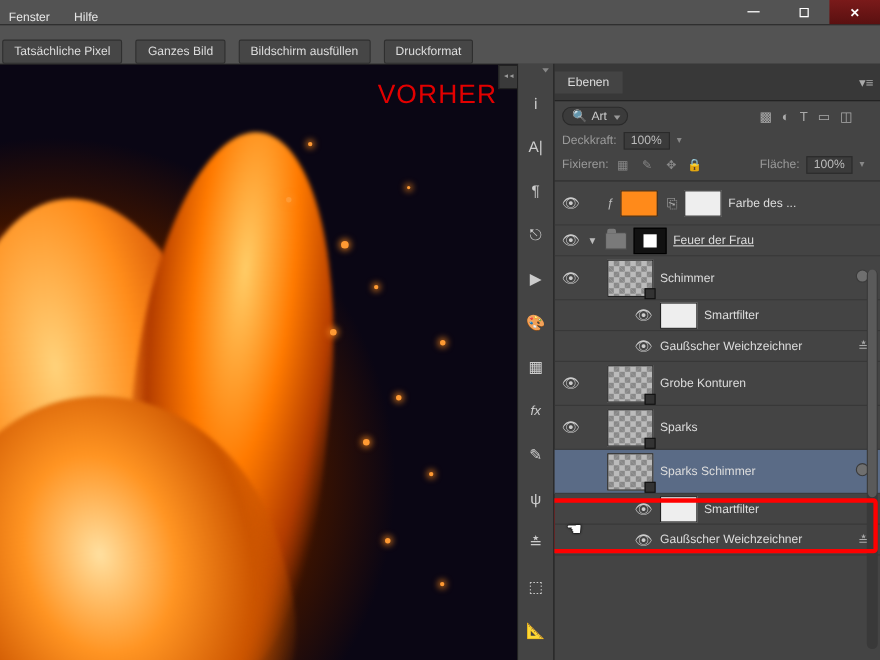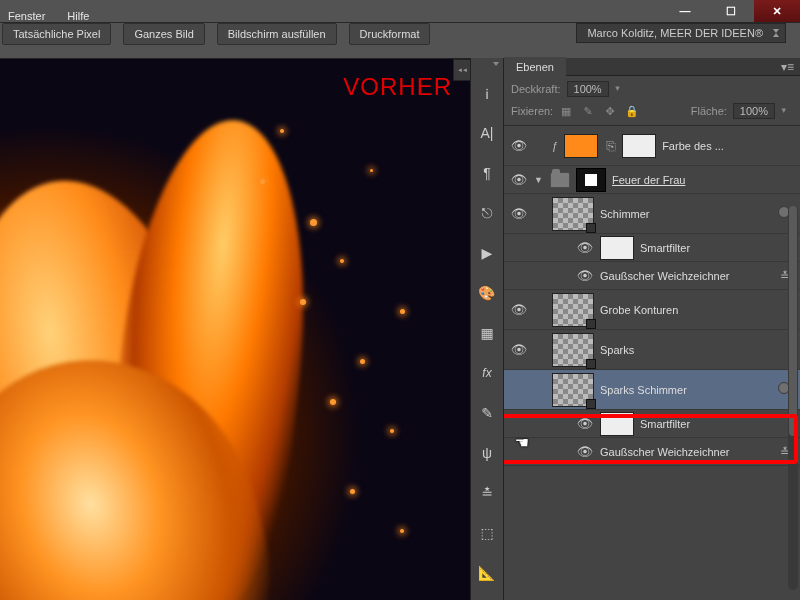--- a/index.html
+++ b/index.html
@@ -6,21 +6,21 @@
   body { background: #333; color: #ccc; width: 800px; height: 600px; overflow: hidden; font-size: 11px; position: relative; }
 
   
   .menubar { height: 22px; background: #535353; display: flex; align-items: flex-end; padding-left: 8px; color: #e6e6e6; }
   .menubar span { margin-right: 22px; cursor: default; }
   .win-controls { position: absolute; top: 0; right: 0; display: flex; height: 22px; }
   .win-btn { width: 46px; display: flex; align-items: center; justify-content: center; color: #fff; font-weight: bold; }
   .close-btn { background: linear-gradient(#7a1a1a,#5a1010); }
 
   
-  .optbar { height: 36px; background: #535353; border-top: 1px solid #282828; display: flex; align-items: flex-start; padding-left: 2px; gap: 12px; }
+  .optbar { height: 36px; background: #535353; border-top: 1px solid #282828; display: flex; align-items: flex-end; padding-left: 2px; gap: 12px; }
   .opt-btn { background: #464646; border: 1px solid #2f2f2f; color: #ddd; padding: 4px 10px; font-size: 11px; border-radius: 2px; }
   .ws-select { margin-left: auto; margin-right: 14px; background: #3b3b3b; border: 1px solid #262626; color: #ccc; padding: 3px 22px 3px 10px; font-size: 11px; position: relative; }
   .ws-select:after { content: ""; position: absolute; right: 6px; top: 5px; width: 0; height: 0; border-left:3px solid transparent; border-right:3px solid transparent; border-top:4px solid #999; }
   .ws-select:before { content: ""; position: absolute; right: 6px; bottom: 5px; width: 0; height: 0; border-left:3px solid transparent; border-right:3px solid transparent; border-bottom:4px solid #999; }
 
   
   .main { position: absolute; top: 58px; left: 0; right: 0; bottom: 0; display: flex; }
   .canvas-area { flex: 1; background: #444; position: relative; border-top: 1px solid #222; }
   .flames { position: absolute; inset: 0; background: radial-gradient(circle at 10% 70%, #ffb347 0%, #ff7b00 15%, #cc4400 28%, #3a1200 42%, #0a0614 55%), #0a0614; overflow: hidden; }
   .flame-lick { position: absolute; border-radius: 50% 50% 40% 40%; filter: blur(2px); }
@@ -33,21 +33,21 @@
   .tab-handle { position: absolute; top: 0; right: -1px; width: 18px; height: 22px; background: #3a3a3a; border: 1px solid #222; display:flex; align-items:center; justify-content:center; }
   .tab-handle:before { content:"◄◄"; font-size:6px; letter-spacing:-1px; color:#999; }
 
   
   .iconstrip { width: 34px; background: #444; border-left: 1px solid #222; border-right: 1px solid #222; display: flex; flex-direction: column; align-items: center; padding-top: 26px; gap: 22px; position: relative; }
   .iconstrip .strip-hdr { position:absolute; top:4px; right:4px; width:0;height:0;border-left:3px solid transparent;border-right:3px solid transparent;border-top:4px solid #888; }
   .si { width: 20px; height: 18px; color: #ccc; display:flex; align-items:center; justify-content:center; font-size:14px; }
 
   
   .panel { width: 296px; background: #444; display:flex; flex-direction:column; }
-  .panel-tab { height: 18px; background: #383838; border-bottom: 1px solid #222; display:flex; align-items:center; }
+  .panel-tab { height: 34px; background: #383838; border-bottom: 1px solid #222; display:flex; align-items:center; }
   .panel-tab .tab { background: #444; padding: 4px 12px; color: #ddd; font-size: 11px; }
   .panel-tab .menu-icon { margin-left:auto; margin-right:6px; color:#aaa; font-size:12px; }
 
   .panel-opts { padding: 5px 7px 0 7px; }
   .row { display:flex; align-items:center; gap:6px; margin-bottom: 6px; }
   .select-pill { background: #3b3b3b; border: 1px solid #2a2a2a; border-radius: 9px; color: #ccc; padding: 1px 18px 1px 8px; font-size:11px; position:relative; }
   .select-pill.wide { border-radius: 2px; flex:1; padding: 2px 18px 2px 8px; }
   .select-pill:after { content:""; position:absolute; right:6px; top:50%; margin-top:-1px; width:0;height:0;border-left:3px solid transparent;border-right:3px solid transparent;border-top:4px solid #999; }
   .filter-icons { display:flex; gap:9px; margin-left:auto; color:#aaa; font-size:12px; }
   .opt-label { color:#9a9a9a; font-size:11px; }
@@ -99,21 +99,20 @@
   <div class="win-btn">—</div>
   <div class="win-btn">☐</div>
   <div class="win-btn close-btn">✕</div>
 </div>
 
 <div class="optbar">
   <button class="opt-btn">Tatsächliche Pixel</button>
   <button class="opt-btn">Ganzes Bild</button>
   <button class="opt-btn">Bildschirm ausfüllen</button>
   <button class="opt-btn">Druckformat</button>
-  <div class="ws-select">Marco Kolditz, MEER DER IDEEN®</div>
 </div>
 
 <div class="main">
 
   <div class="canvas-area">
     <div class="flames">
       <div class="flame-lick f1"></div>
       <div class="flame-lick f2"></div>
       <div class="flame-lick f3"></div>
       <div class="spark" style="left:260px; top:120px; width:5px;height:5px;"></div>
@@ -150,20 +149,31 @@
     <div class="si">📐</div>
   </div>
 
   <div class="panel">
     <div class="panel-tab">
       <div class="tab">Ebenen</div>
       <div class="menu-icon">▾≡</div>
     </div>
     <div class="panel-opts">
       <div class="row">
+        <div class="select-pill"><span style="margin-right:4px;">🔍</span><span>Art</span></div>
+        <div class="filter-icons">
+          <span>▩</span>
+          <span>◐</span>
+          <span>T</span>
+          <span>▭</span>
+          <span>◫</span>
+        </div>
+        <span style="width:12px;"></span>
+      </div>
+      <div class="row">
         <span class="opt-label">Deckkraft:</span>
         <div class="pct-box">100%</div>
         <span style="width:12px;"></span>
       </div>
       <div class="row">
         <span class="opt-label">Fixieren:</span>
         <div class="lock-icons">
           <span>▦</span>
           <span>✎</span>
           <span>✥</span>

